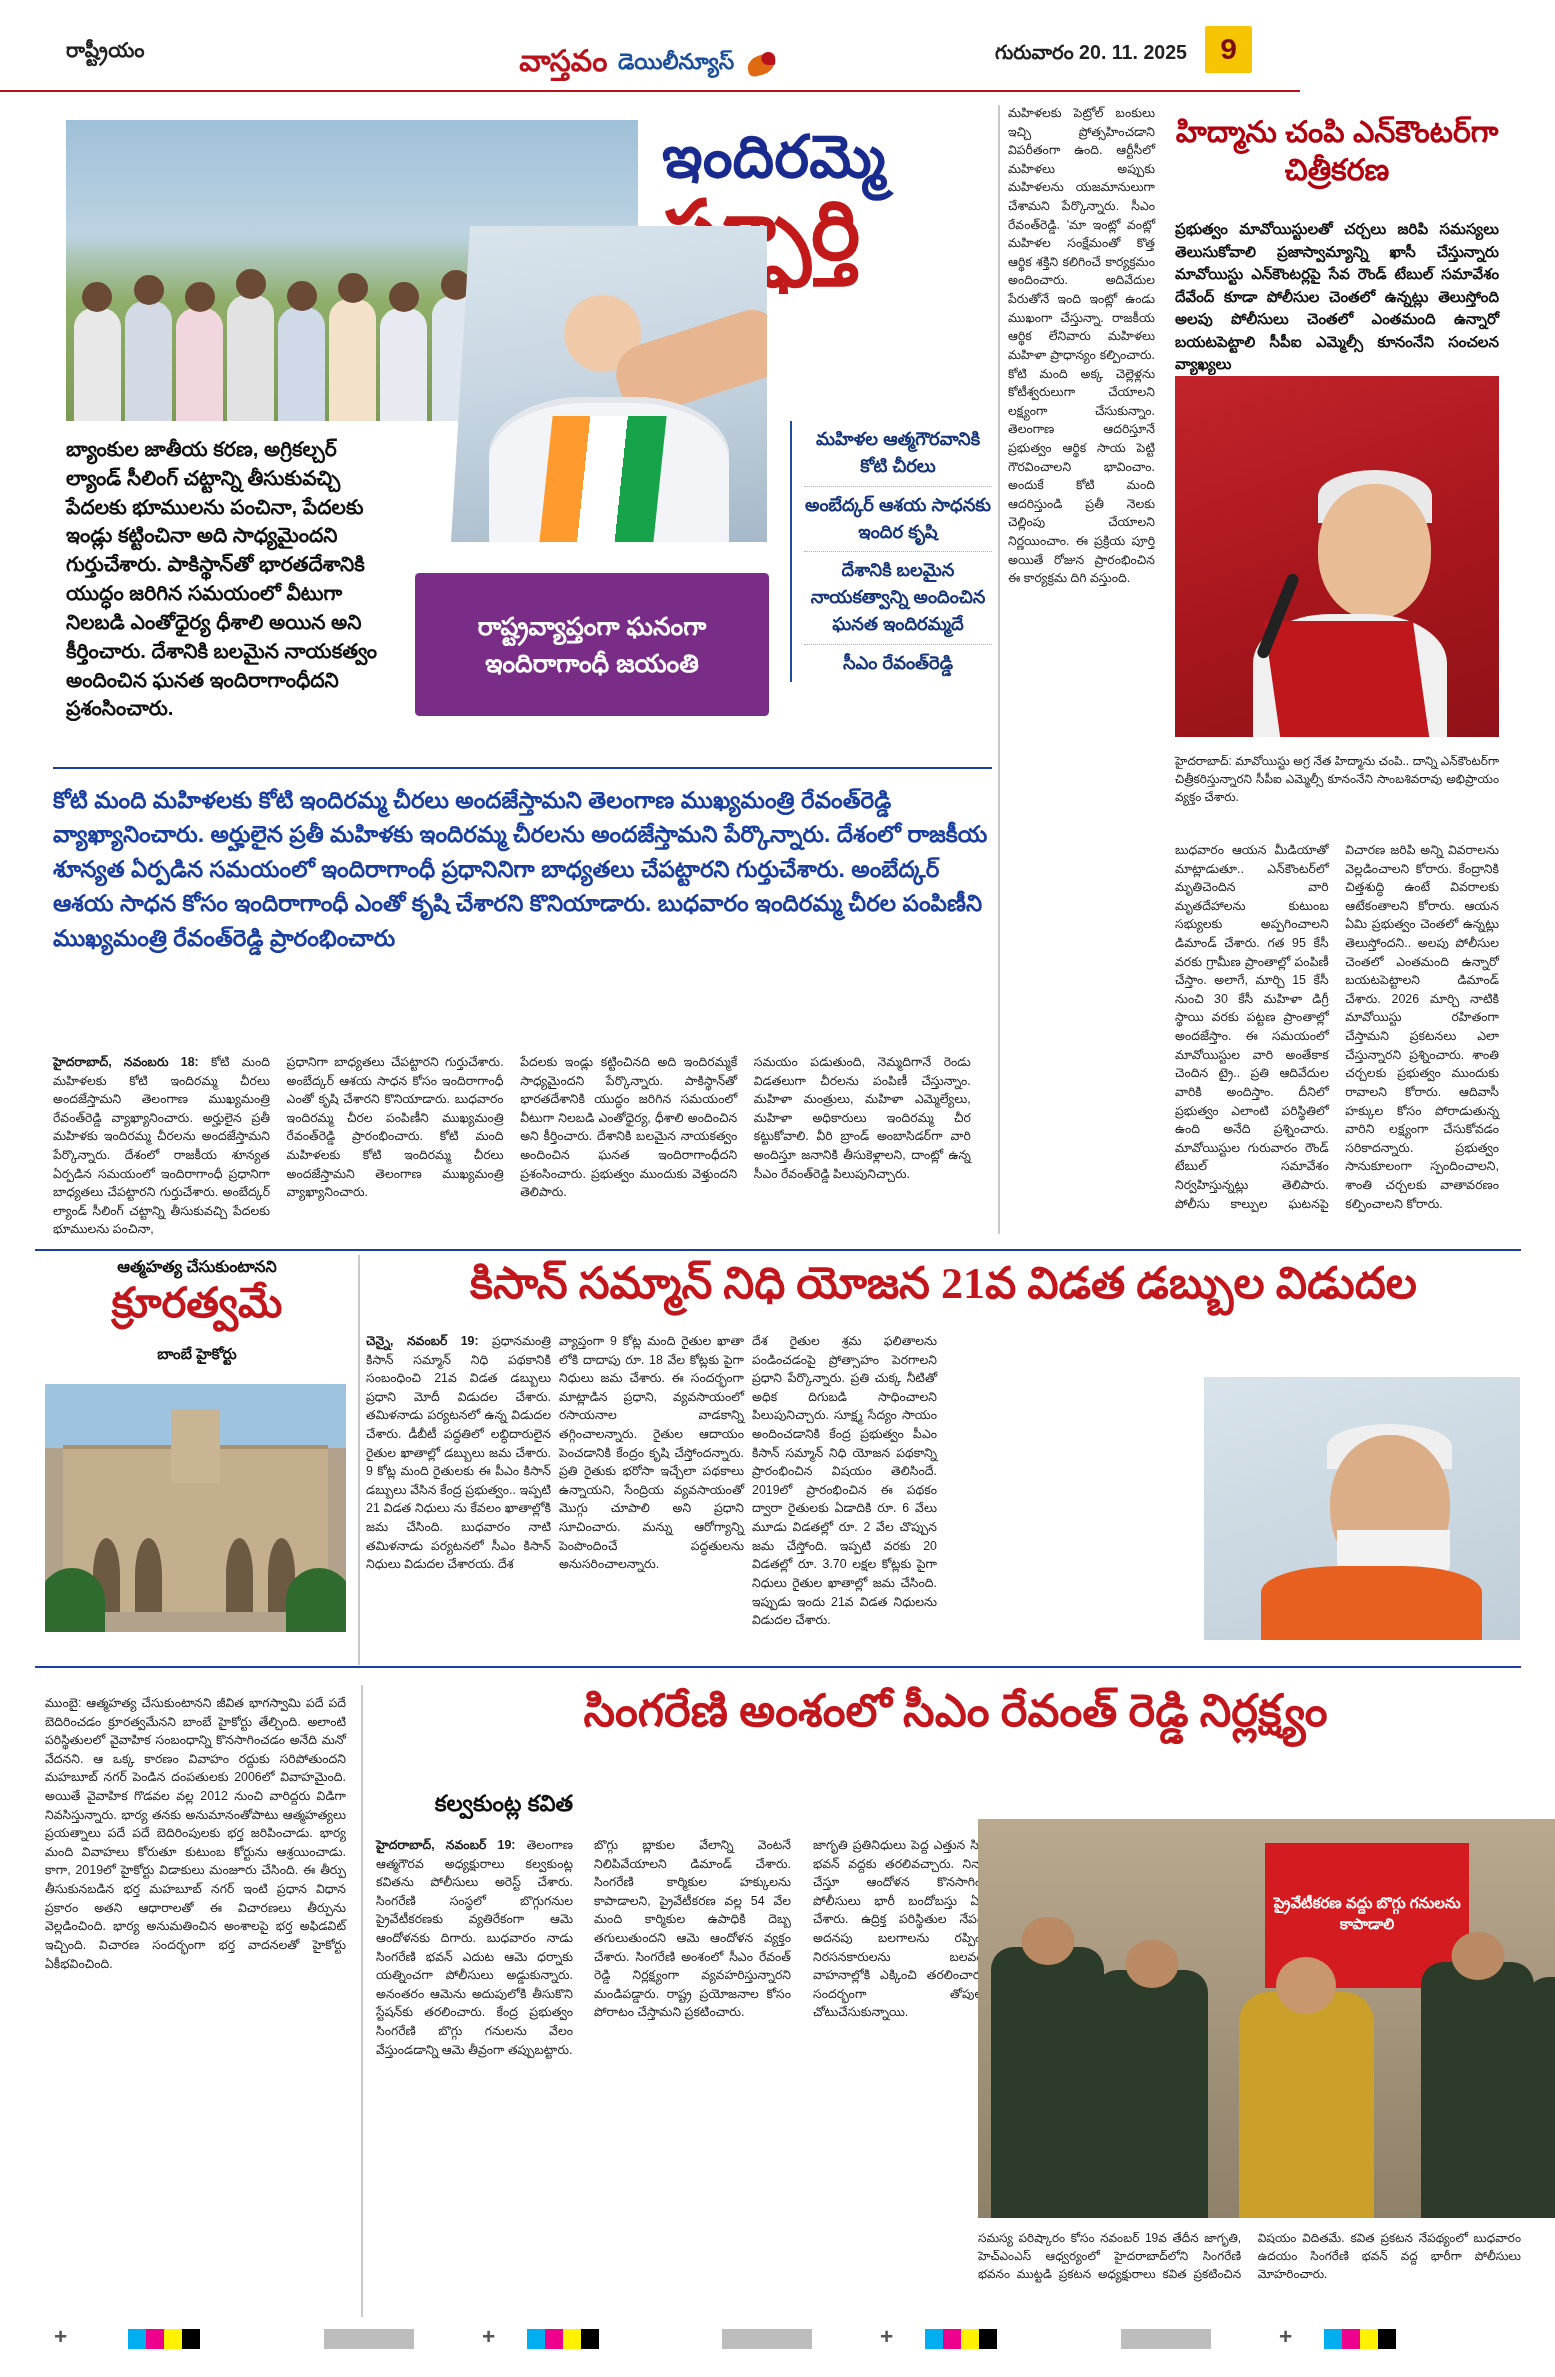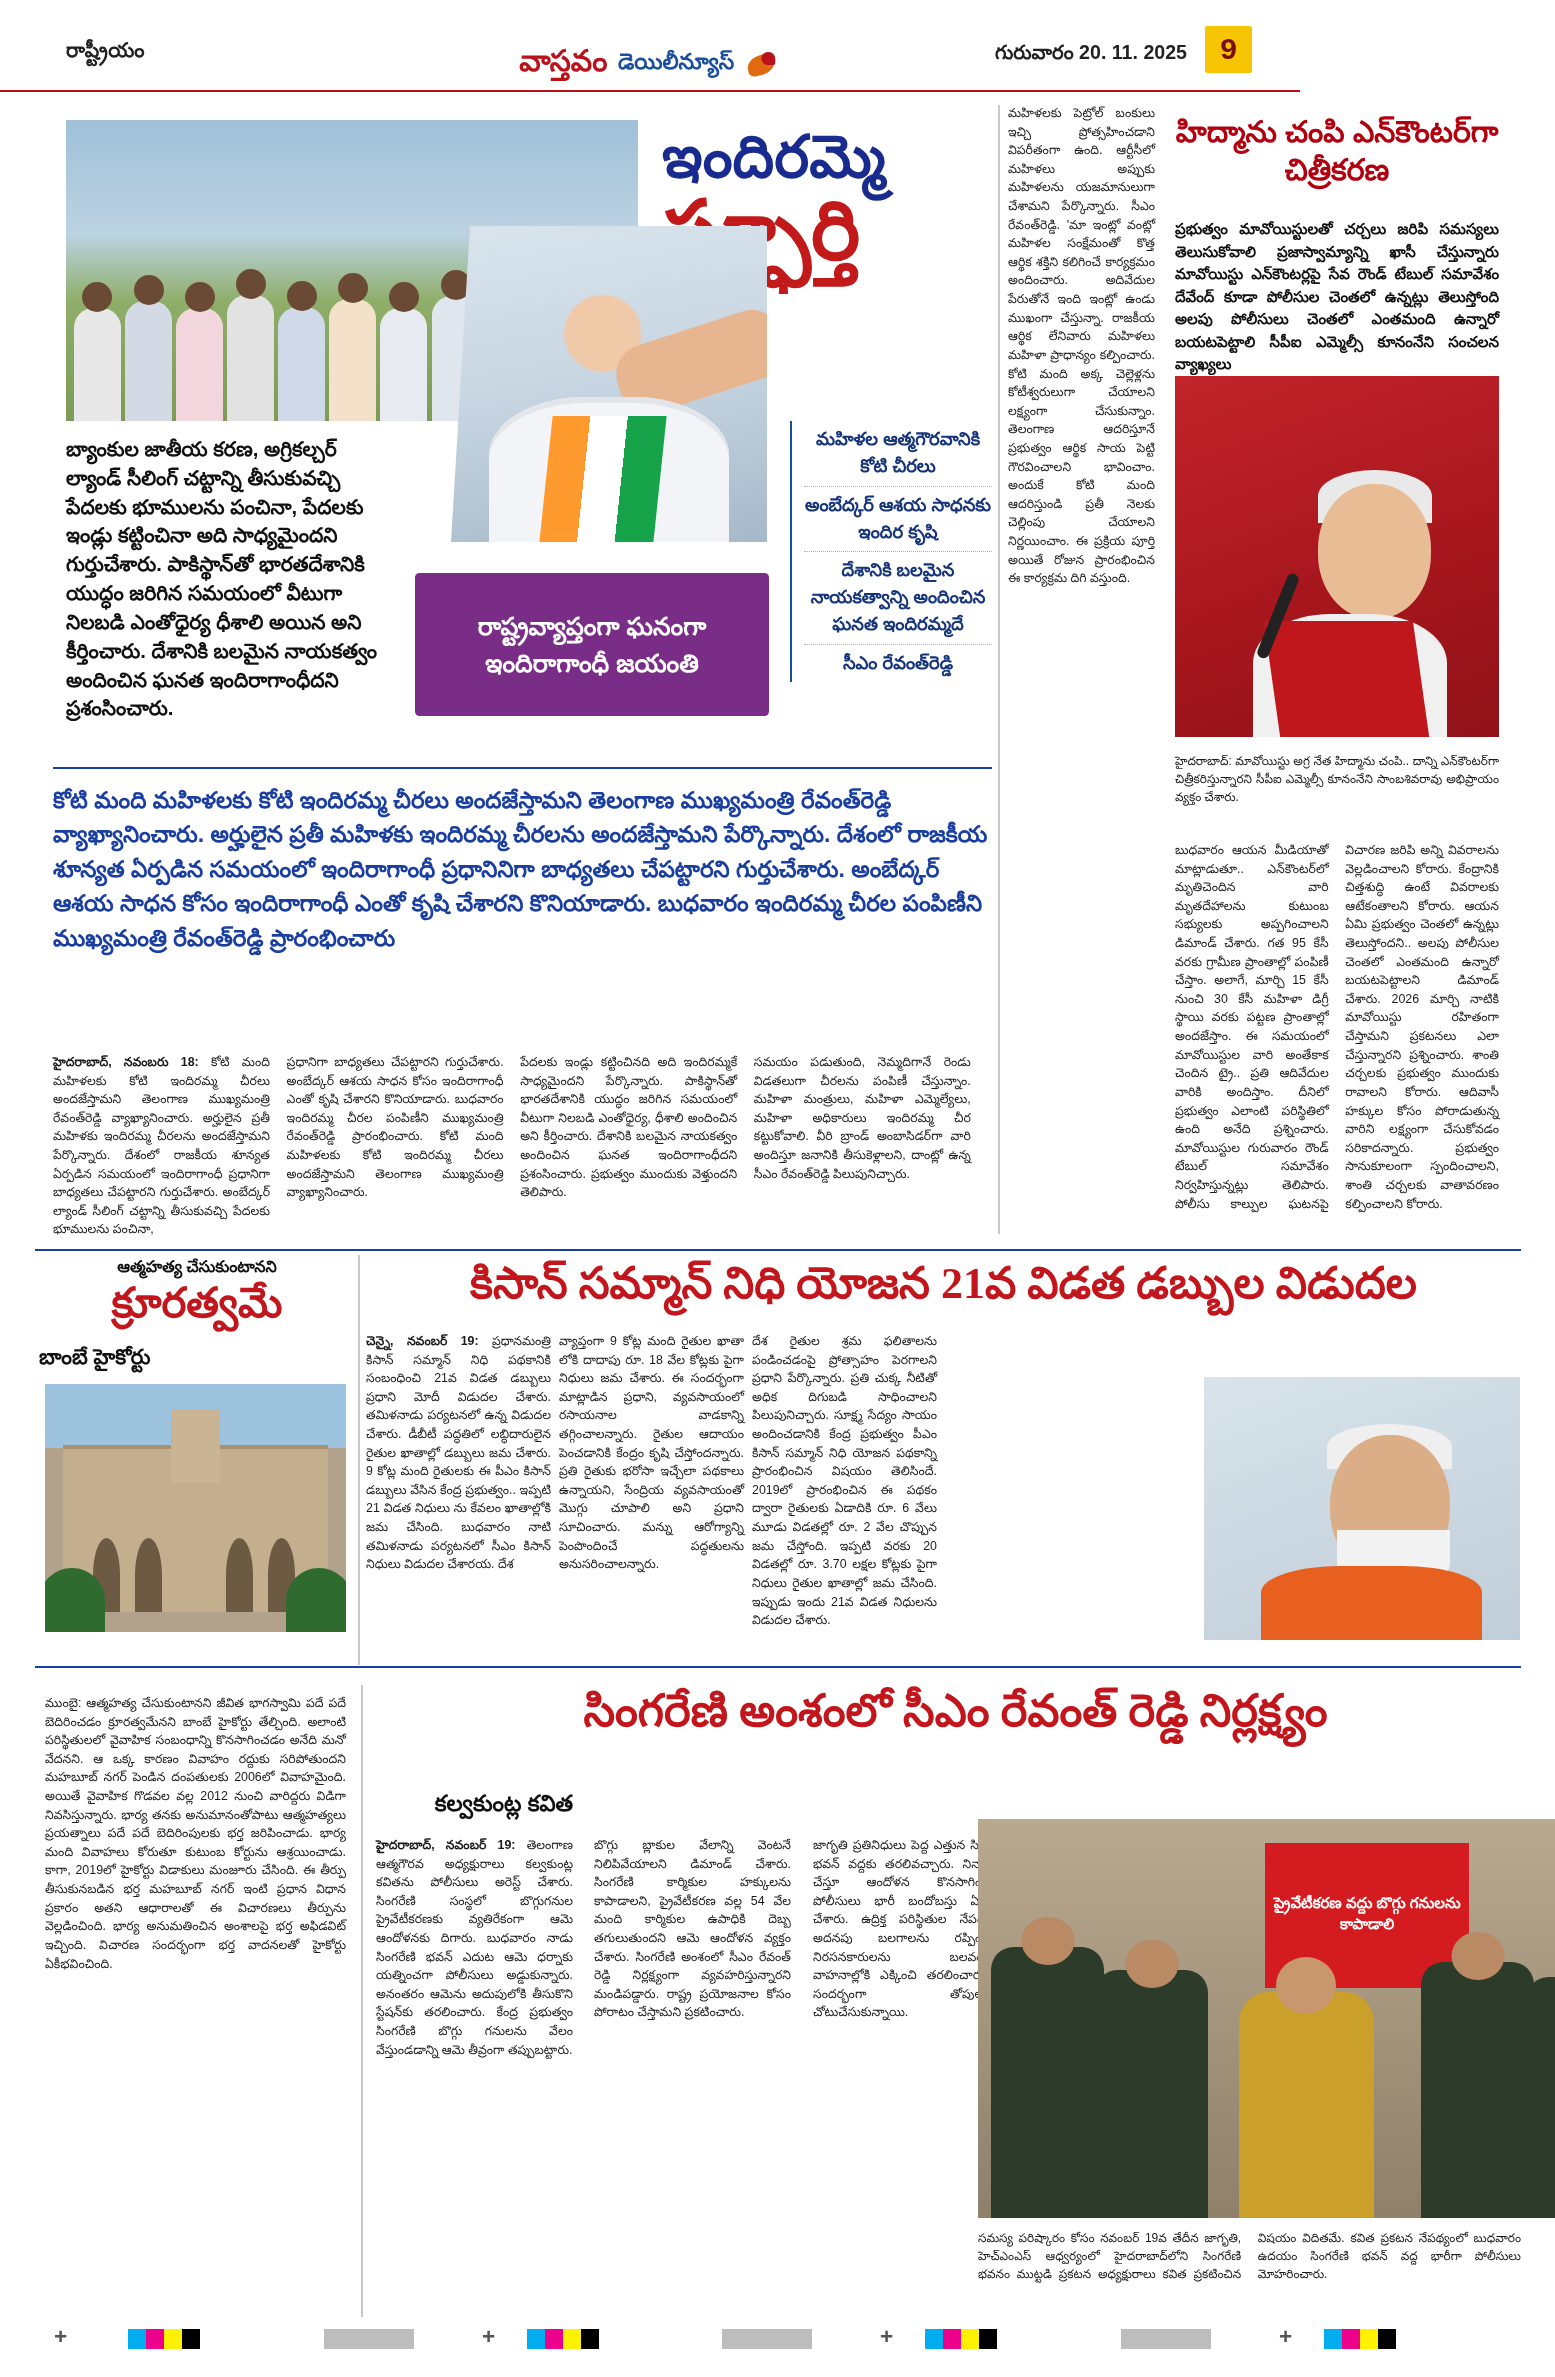--- a/index.html
+++ b/index.html
@@ -179,22 +179,22 @@
   .sec2-rule{position:absolute;left:35px;top:1249px;width:1486px;height:2.3px;background:#1a3fa0;}
   .sec2-small-head{
     position:absolute;left:39px;top:1258px;width:316px;text-align:center;
     font-size:16px;color:#111;font-weight:bold;
   }
   .sec2-big{
     position:absolute;left:39px;top:1279px;width:316px;text-align:center;
     font-size:42px;color:#c2161c;font-weight:bold;font-family:"Liberation Serif",serif;
   }
   .sec2-by{
-    position:absolute;left:39px;top:1345px;width:316px;text-align:left;
-    font-size:21px;color:#111;font-weight:bold;
+    position:absolute;left:39px;top:1345px;width:316px;text-align:center;
+    font-size:15px;color:#111;font-weight:bold;
   }
   .court-photo{
     position:absolute;left:45px;top:1384px;width:301px;height:248px;
     background:linear-gradient(180deg,#9ec3de 0 26%, #b2a28b 26% 100%);
     overflow:hidden;
   }
   .court-photo .bld{
     position:absolute;left:6%;bottom:8%;width:88%;height:66%;
     background:#c3ae8e;border-top:4.5px solid #a8916e;
   }

